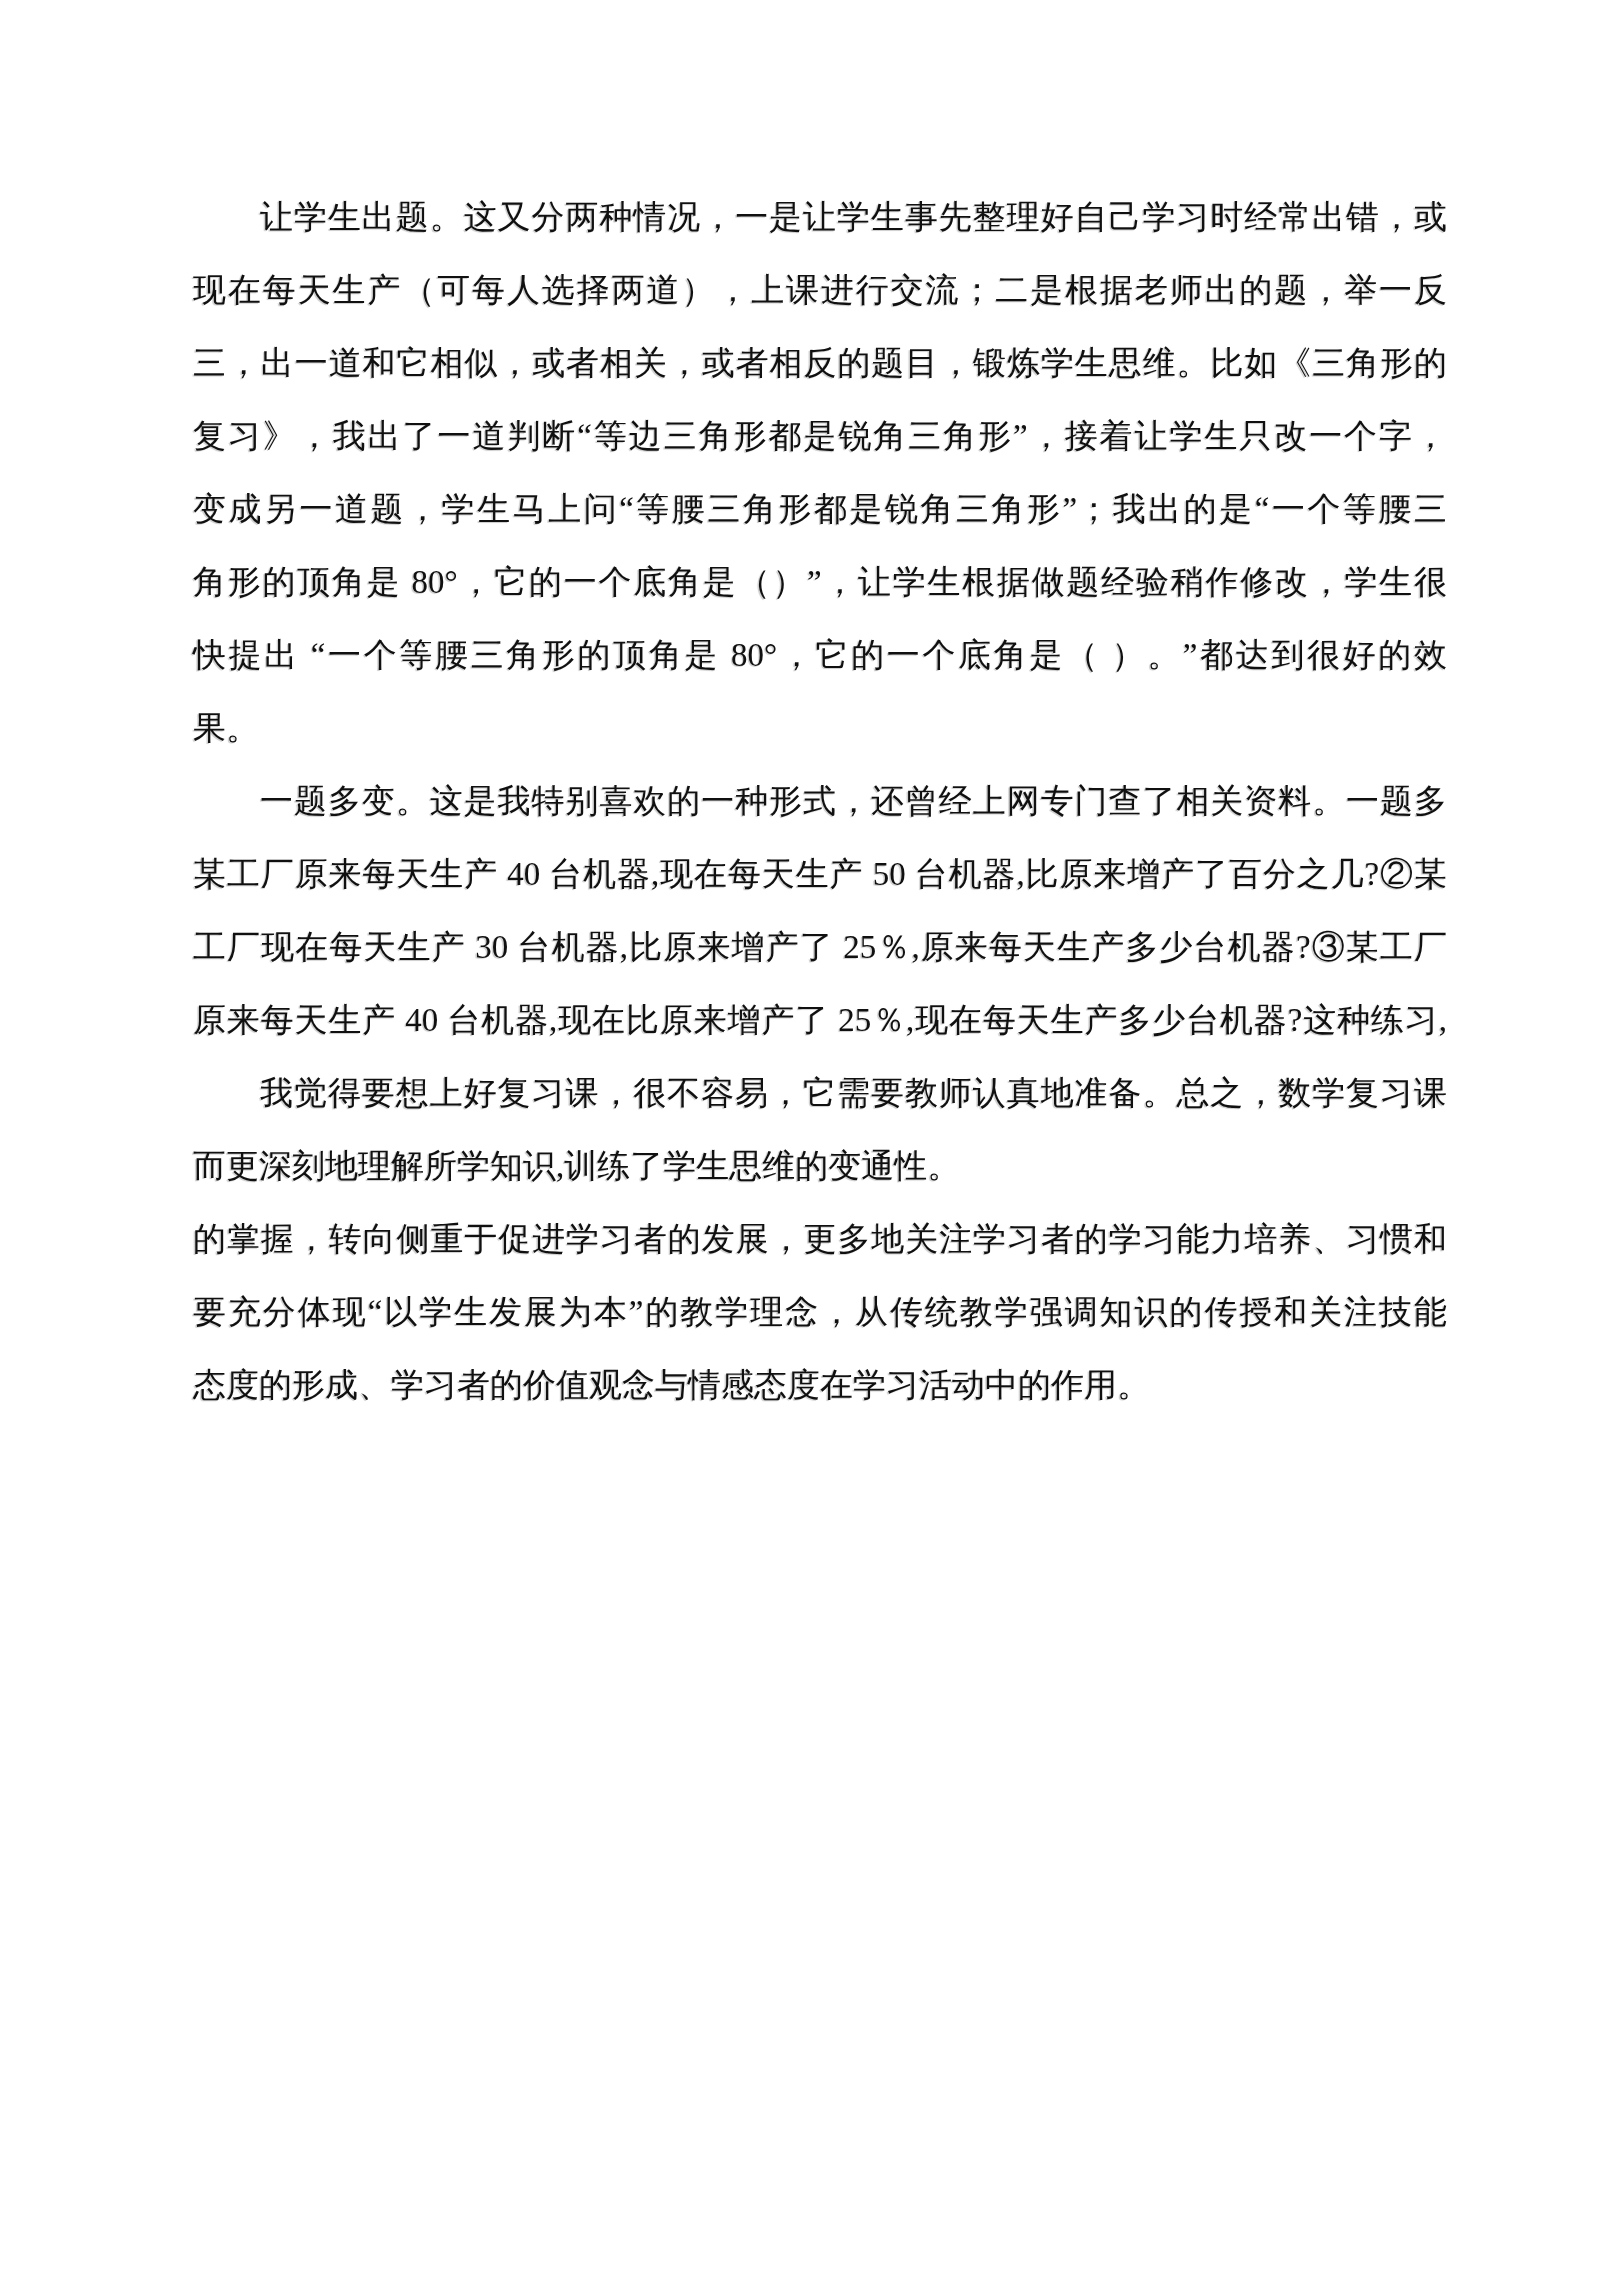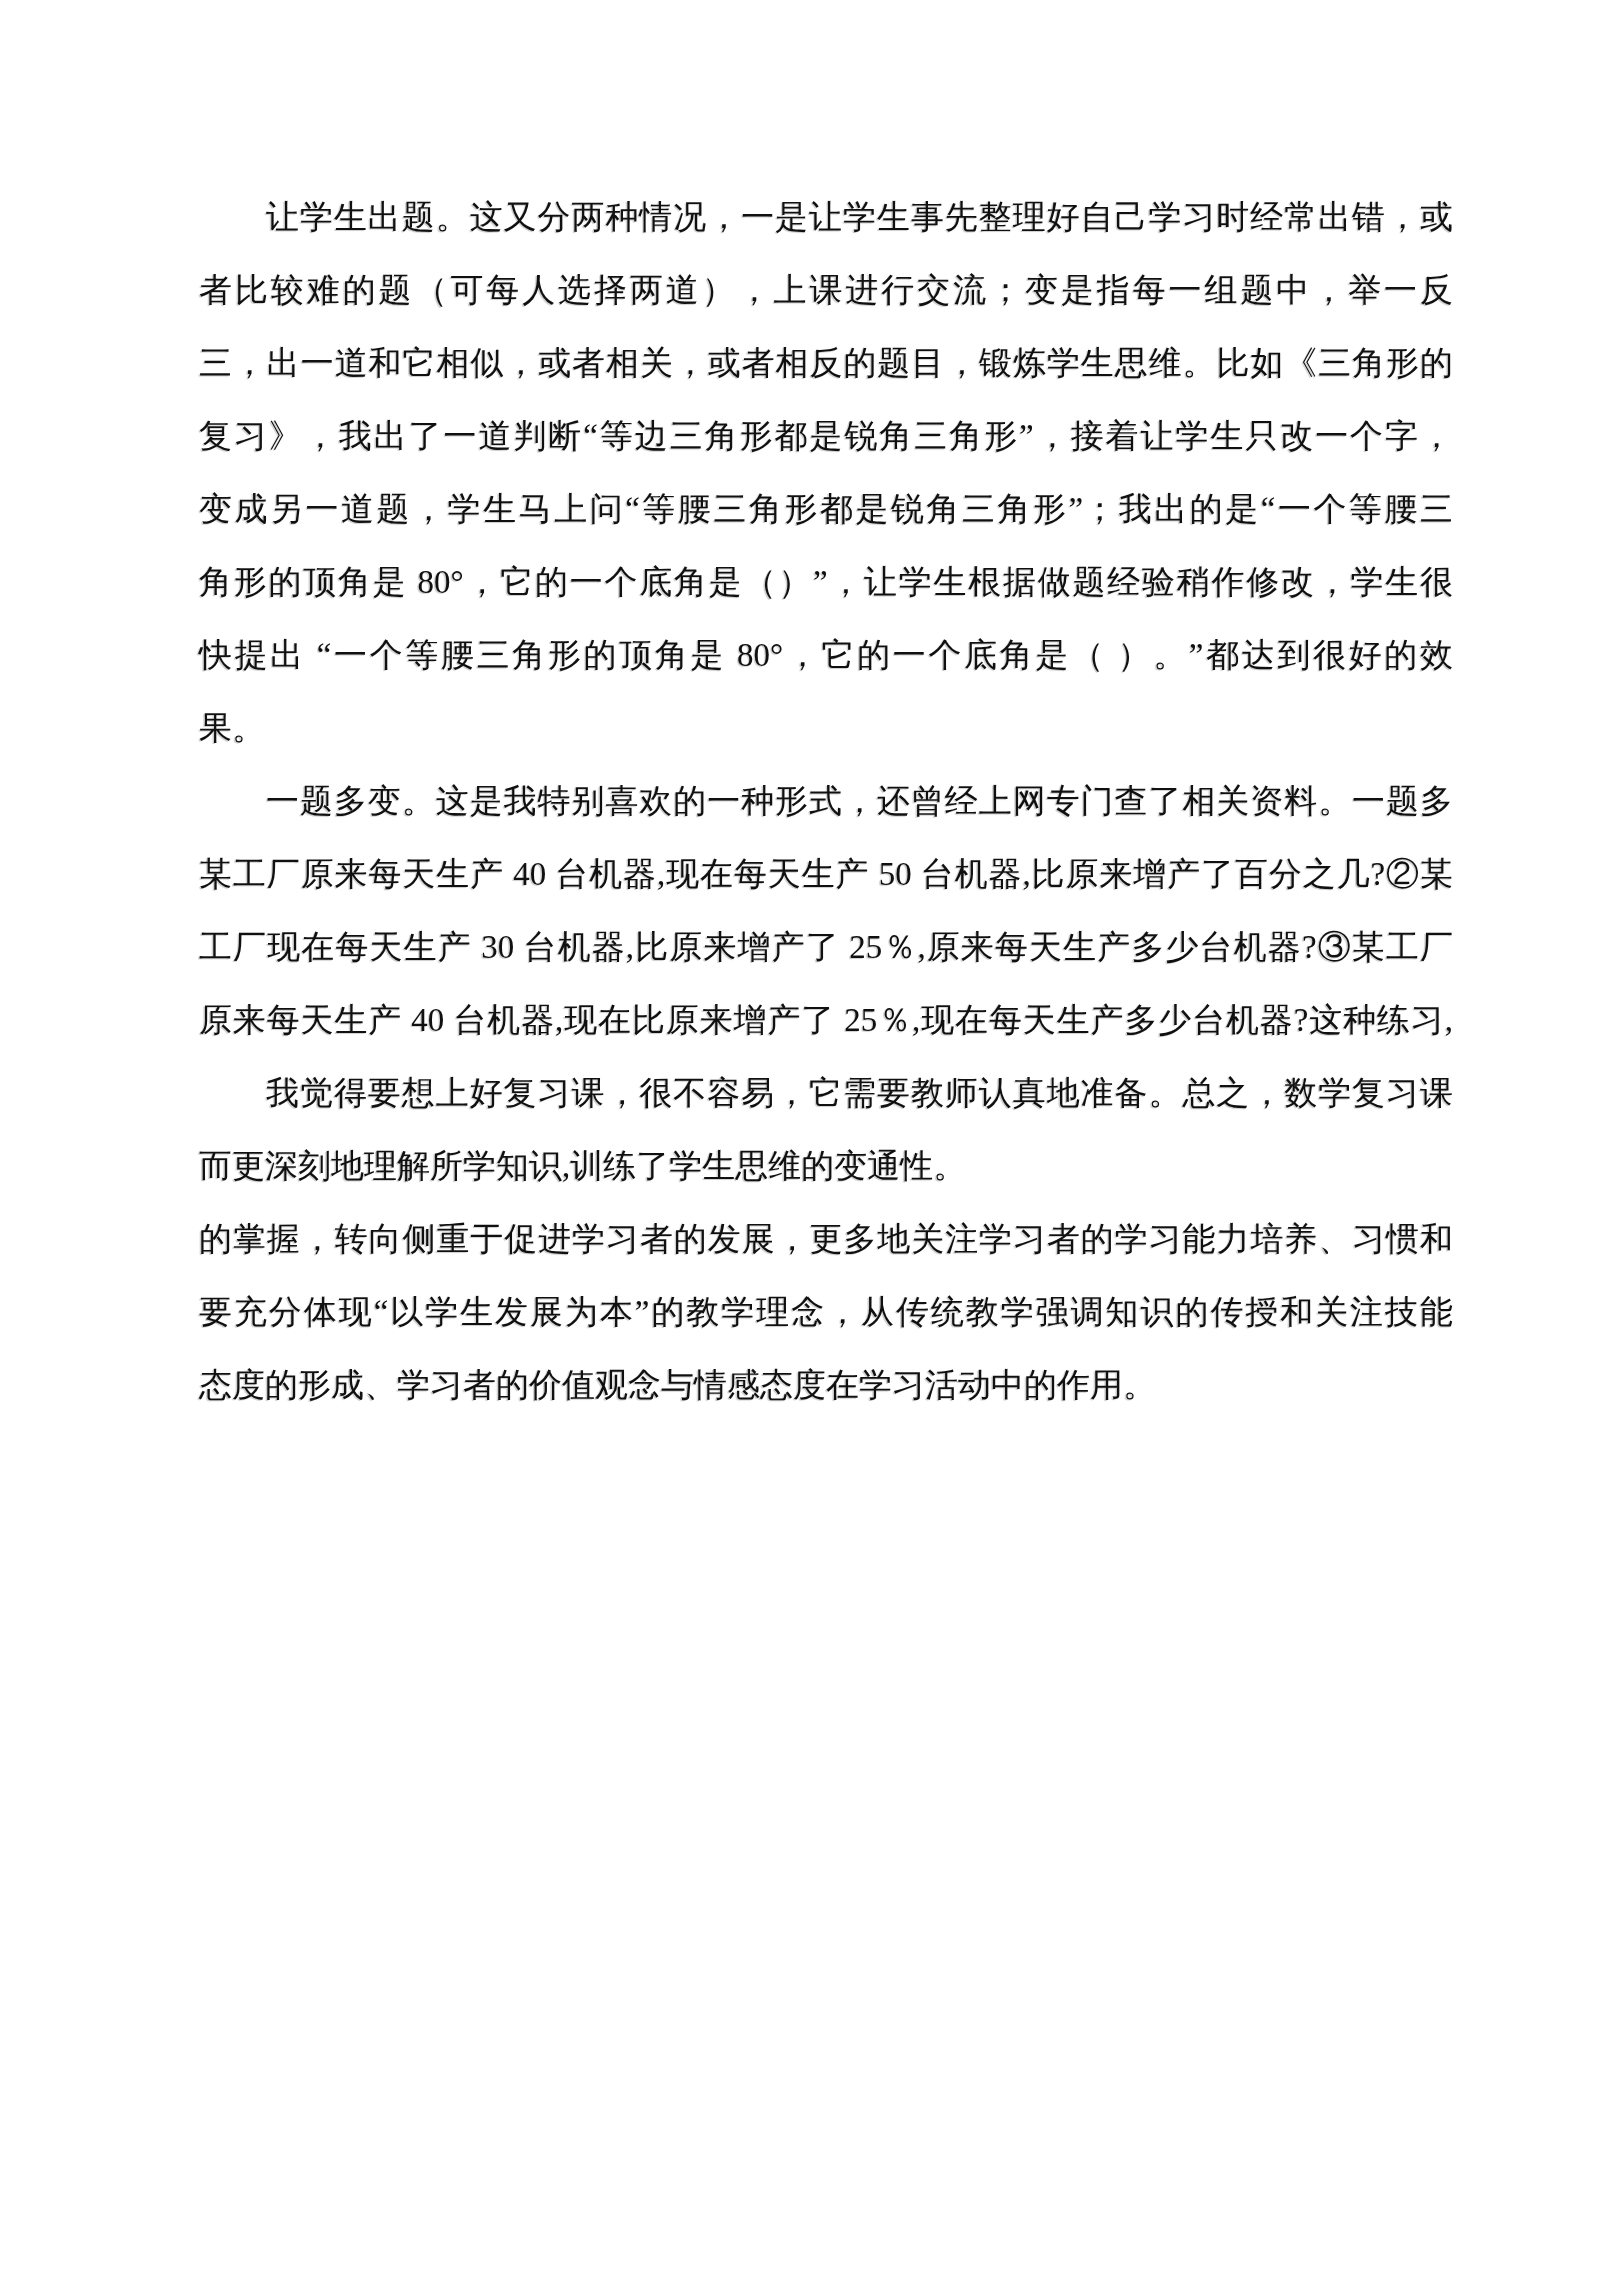--- a/index.html
+++ b/index.html
@@ -14,21 +14,20 @@
     background: #ffffff;
     overflow: hidden;
     font-family: "Liberation Serif", "DejaVu Serif", serif;
   }
   .doc-content {
     position: absolute;
     left: 193px;
     top: 181px;
     width: 1254px;
     color: #101010;
-    margin-left: 6px;
   }
   .text-line {
     font-size: 33px;
     line-height: 73px;
     letter-spacing: 0;
     text-align: justify;
     text-align-last: justify;
     white-space: normal;
     color: #101010;
     text-shadow: -1.4px 1.4px 0.7px rgba(60,60,60,0.25);
@@ -40,21 +39,21 @@
     text-align: left;
     text-align-last: left;
   }
 </style>
 </head>
 <body>
 
 <div class="page">
   <div class="doc-content" id="doc-content">
       <div class="text-line first-line">让学生出题。这又分两种情况，一是让学生事先整理好自己学习时经常出错，或</div>
-      <div class="text-line">者比较难的题（可每人选择两道），上课进行交流；变是指每一组题中，举一反</div>
+      <div class="text-line">现在每天生产（可每人选择两道），上课进行交流；二是根据老师出的题，举一反</div>
       <div class="text-line">三，出一道和它相似，或者相关，或者相反的题目，锻炼学生思维。比如《三角形的</div>
       <div class="text-line">复习》，我出了一道判断“等边三角形都是锐角三角形”，接着让学生只改一个字，</div>
       <div class="text-line">变成另一道题，学生马上问“等腰三角形都是锐角三角形”；我出的是“一个等腰三</div>
       <div class="text-line">角形的顶角是 80°，它的一个底角是（）”，让学生根据做题经验稍作修改，学生很</div>
       <div class="text-line">快提出 “一个等腰三角形的顶角是 80°，它的一个底角是（ ）。”都达到很好的效</div>
       <div class="text-line last-line">果。</div>
       <div class="text-line first-line">一题多变。这是我特别喜欢的一种形式，还曾经上网专门查了相关资料。一题多</div>
       <div class="text-line">某工厂原来每天生产 40 台机器,现在每天生产 50 台机器,比原来增产了百分之几?②某</div>
       <div class="text-line">工厂现在每天生产 30 台机器,比原来增产了 25％,原来每天生产多少台机器?③某工厂</div>
       <div class="text-line">原来每天生产 40 台机器,现在比原来增产了 25％,现在每天生产多少台机器?这种练习,</div>

